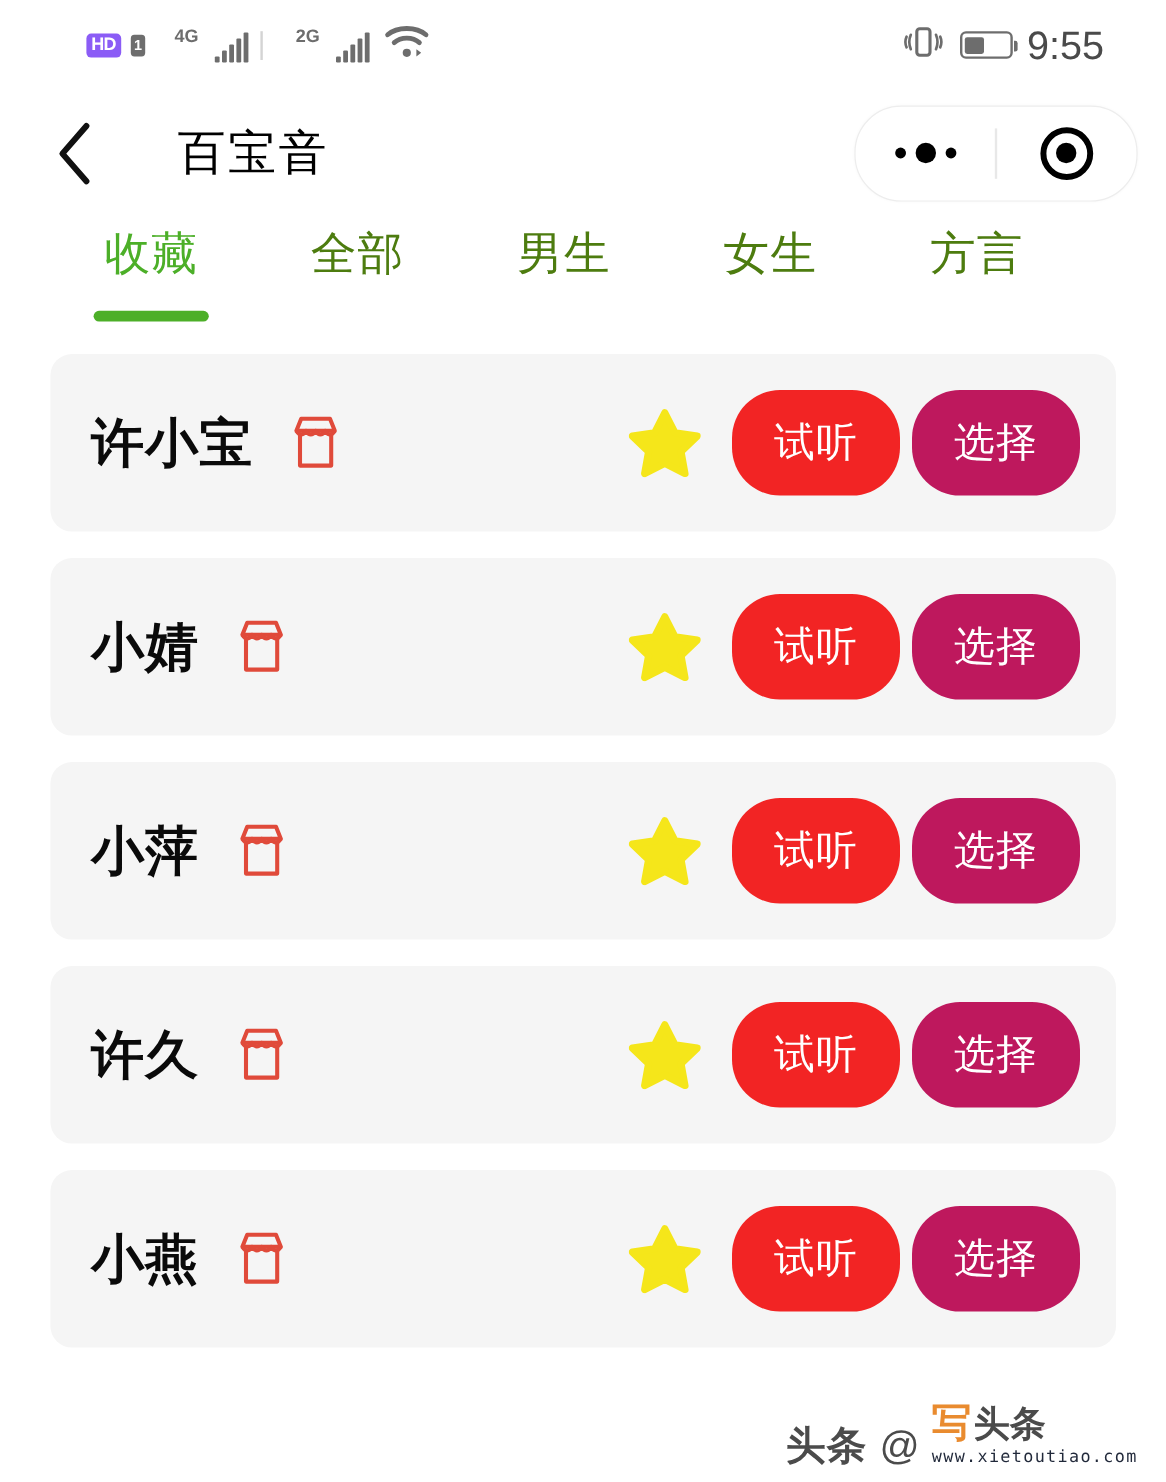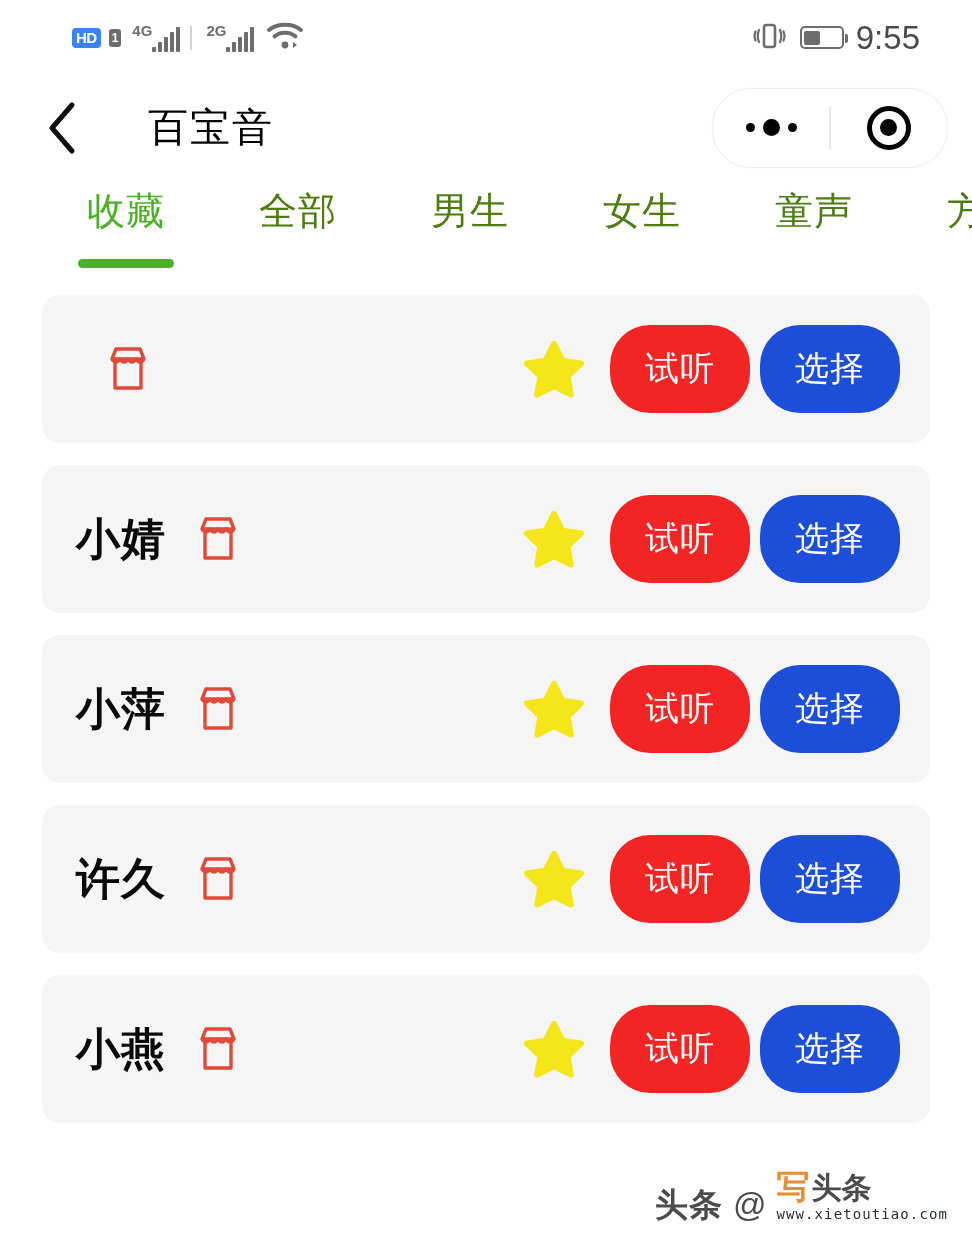--- a/index.html
+++ b/index.html
@@ -29,21 +29,21 @@
     display: flex;
     align-items: center;
     gap: 7px;
   }
   .status-right {
     display: flex;
     align-items: center;
     gap: 12px;
   }
   .hd-badge {
-    background: #3b82f6;
+    background: #8b5cf6;
     color: #ffffff;
     font-size: 15px;
     font-weight: bold;
     border-radius: 4px;
     padding: 2px 4px 3px 4px;
     line-height: 1;
     letter-spacing: -0.5px;
   }
   .sim-badge {
     background: #6d6d6d;
@@ -51,22 +51,22 @@
     font-size: 12px;
     font-weight: bold;
     border-radius: 3px;
     padding: 3px 3px;
     line-height: 1;
     margin-left: 1px;
   }
   .signal-group {
     display: flex;
     align-items: flex-end;
-    gap: 0;
-    margin-left: 4px;
+    gap: 14px;
+    margin-left: 17px;
   }
   .signal-gen {
     font-size: 15px;
     color: #6d6d6d;
     font-weight: bold;
     line-height: 1;
     margin-bottom: 14px;
   }
   .bars {
     display: flex;
@@ -292,21 +292,21 @@
     border-radius: 40px;
     display: flex;
     align-items: center;
     justify-content: center;
     font-size: 34px;
     color: #ffffff;
     letter-spacing: 1px;
     cursor: pointer;
   }
   .pill-listen { background: #f22424; }
-  .pill-select { background: #1d4ed8; margin-left: 10px; }
+  .pill-select { background: #be185d; margin-left: 10px; }
 
   
   .watermark {
     position: absolute;
     right: 24px;
     bottom: 14px;
     display: flex;
     align-items: flex-end;
     gap: 10px;
     opacity: 0.92;
@@ -441,31 +441,28 @@
   </div>
   <div class="tab">
     <span class="tab-label">男生</span>
     <span class="tab-underline"></span>
   </div>
   <div class="tab">
     <span class="tab-label">女生</span>
     <span class="tab-underline"></span>
   </div>
   <div class="tab">
-    <span class="tab-label">童声</span>
-    <span class="tab-underline"></span>
-  </div>
-  <div class="tab">
     <span class="tab-label">方言</span>
     <span class="tab-underline"></span>
   </div>
 </div>
 
 <div class="voice-list" id="voice-list">
     <div class="voice-row">
+      <span class="voice-name">许小宝</span>
       <span class="shop-icon">
         <svg width="52" height="52" viewBox="0 0 52 52">
           <path d="M10 16 L14 6 L38 6 L42 16 Z" stroke="#e04a3a" stroke-width="3.4" fill="none" stroke-linejoin="round"></path>
           <path d="M10 16 q4 6 8 0 q4 6 8 0 q4 6 8 0 q4 6 8 0" stroke="#e04a3a" stroke-width="3.4" fill="none" stroke-linejoin="round"></path>
           <path d="M13 19 L13 45 L39 45 L39 19" stroke="#e04a3a" stroke-width="3.4" fill="none" stroke-linejoin="round"></path>
         </svg>
       </span>
       <span class="row-spacer"></span>
       <span class="star-icon">
         <svg width="60" height="58" viewBox="0 0 60 58">

